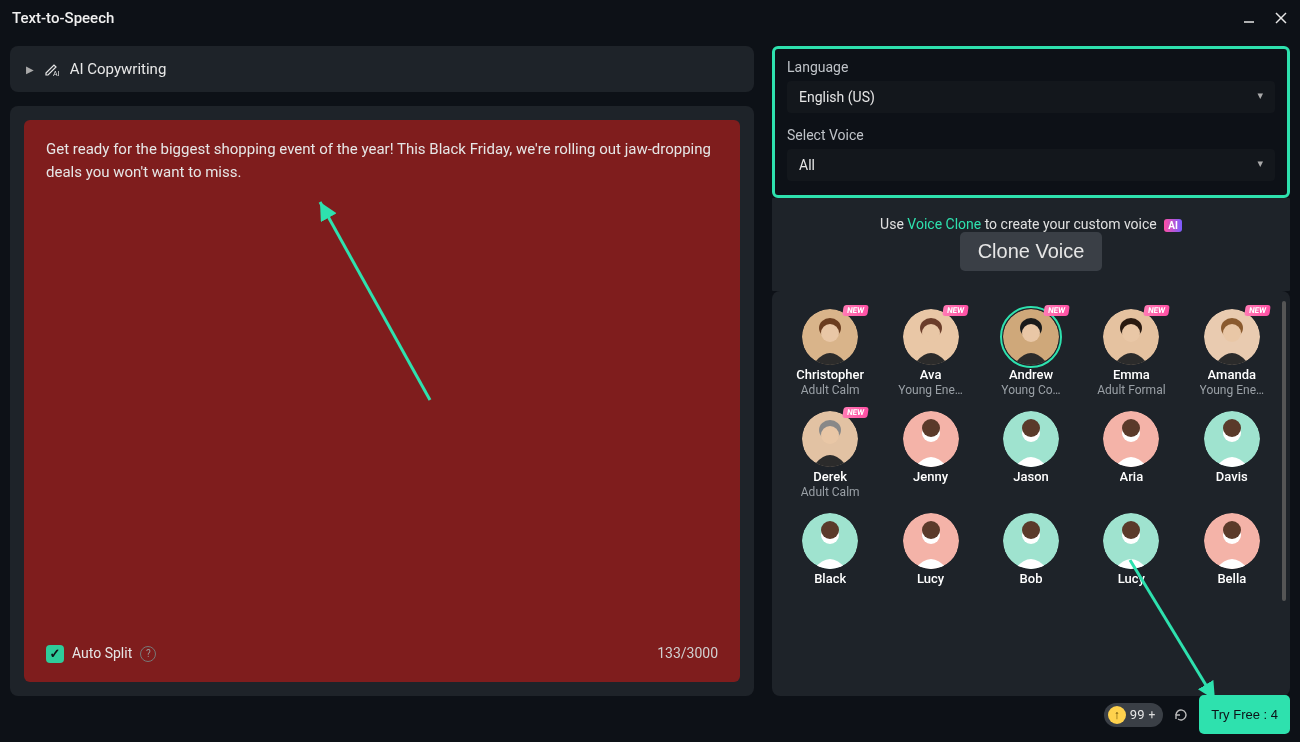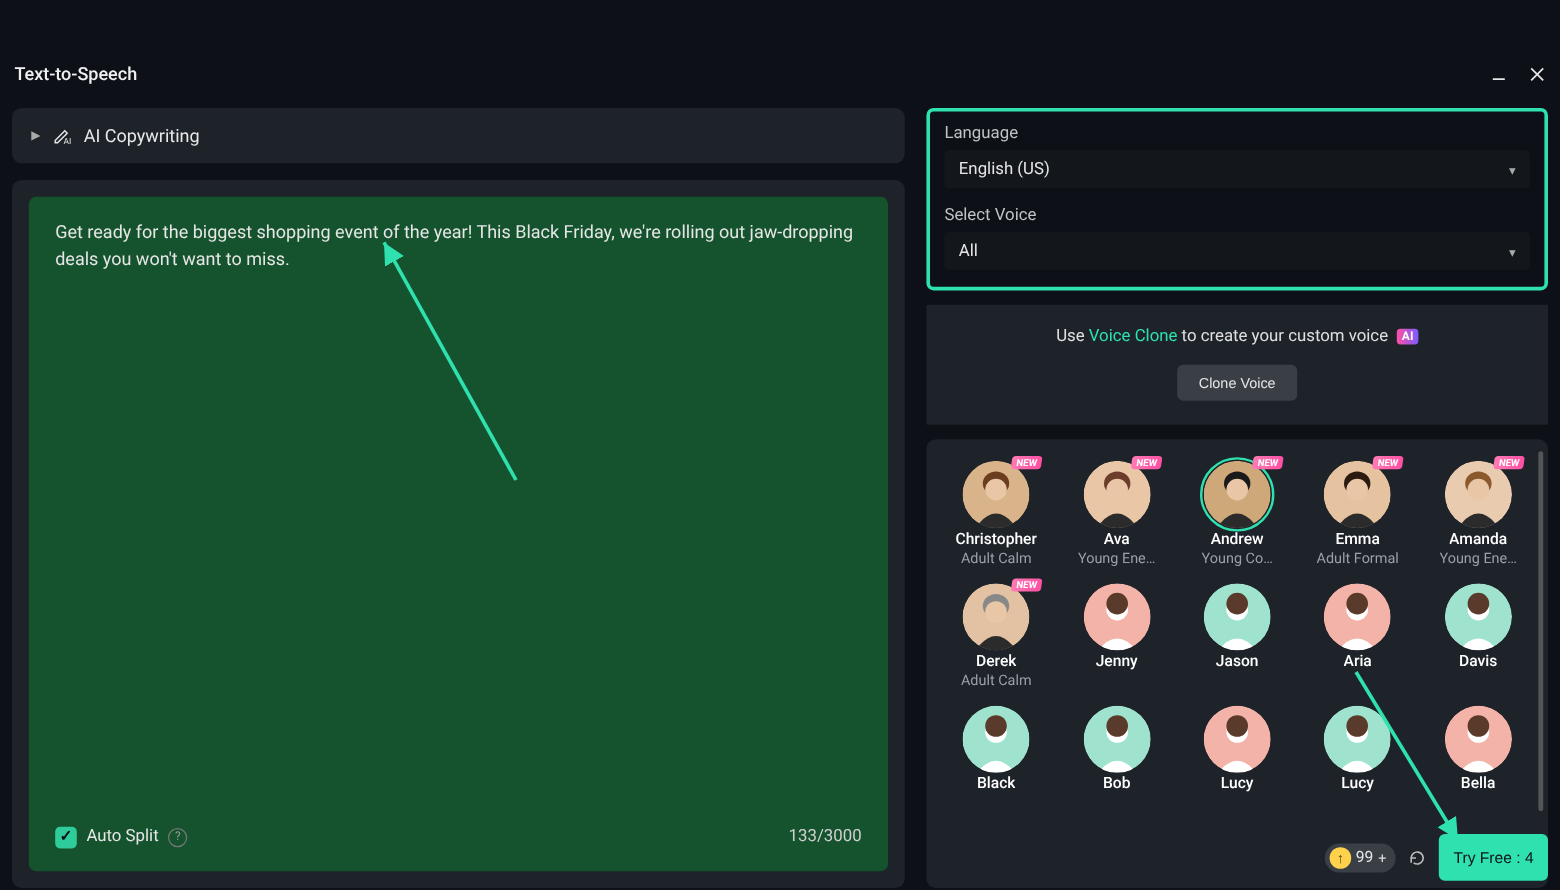--- a/index.html
+++ b/index.html
@@ -12,21 +12,20 @@
     height: 742px;
     overflow: hidden;
     position: relative;
   }
   .titlebar {
     display: flex;
     align-items: center;
     justify-content: space-between;
     padding: 12px 12px;
     height: 36px;
-    margin-top: 44px;
   }
   .titlebar .title { font-size: 15px; font-weight: 500; color: #f0f0f0; }
   .win-controls { display: flex; gap: 18px; align-items: center; }
   .win-btn { width: 14px; height: 14px; color: #e6e6e6; cursor: pointer; display:flex; align-items:center; justify-content:center; }
   .content {
     display: flex;
     gap: 18px;
     padding: 10px 10px 0 10px;
     height: 660px;
   }
@@ -50,21 +49,21 @@
   .ai-copy .pencil { width:16px; height:16px; }
   .text-card {
     background: #1e2329;
     border-radius: 8px;
     padding: 14px;
     flex: 1;
     display: flex;
     flex-direction: column;
   }
   .textarea {
-    background: #14532d;
+    background: #7f1d1d;
     border-radius: 6px;
     flex: 1;
     padding: 18px 22px;
     color: #e6e6e6;
     font-size: 15px;
     line-height: 1.5;
     overflow: auto;
     display:flex;
     flex-direction:column;
     justify-content:space-between;
@@ -80,35 +79,34 @@
   .checkbox {
     width:18px; height:18px; background:#2ecc9a; border-radius:4px;
     display:flex; align-items:center; justify-content:center; color:#0d1117; font-weight:bold; font-size:13px;
   }
   .help-circle { width:16px; height:16px; border:1px solid #777; border-radius:50%; display:flex; align-items:center; justify-content:center; font-size:10px; color:#999; }
   .char-count { font-size:14px; color:#d0d0d0; }
   .right-col {
     flex: 1;
     display: flex;
     flex-direction: column;
-    gap: 12px;
   }
   .highlight-box {
     border: 3px solid #2ee1ae;
     border-radius: 6px;
     padding: 10px 12px 14px 12px;
   }
   .field-label { font-size:14px; color:#bfc3c8; margin-bottom:6px; }
   .select {
     background:#13171c;
     border-radius:4px;
     padding:8px 12px;
     display:flex;
     justify-content:space-between;
-    align-items:flex-end;
+    align-items:flex-start;
     font-size:14px;
     cursor:pointer;
     color:#e6e6e6;
   }
   .select + .field-label { margin-top:14px; }
   .chev-down { font-size:11px; color:#aaa; }
   .clone-box {
     background:#1e2329;
     border-radius:1px;
     padding:18px 12px 20px 12px;
@@ -116,27 +114,26 @@
   }
   .clone-box .msg { font-size:14px; color:#e0e0e0; }
   .clone-box .msg a { color:#2ee1ae; text-decoration:none; }
   .ai-badge {
     display:inline-block;
     background:linear-gradient(90deg,#ff4fa4,#7a5cff);
     padding:1px 4px; border-radius:3px; font-size:10px; font-weight:bold; color:#fff;
     vertical-align:middle; margin-left:4px;
   }
   .clone-btn {
-    margin-top:16px;
     background:#3a3f46;
     color:#e6e6e6;
     border:none;
     padding:8px 18px;
     border-radius:5px;
-    font-size:12px;
+    font-size:20px;
     cursor:pointer;
   }
   .voices-box {
     background:#1e2329;
     border-radius:8px;
     padding:16px 10px 8px 10px;
     flex:1;
     overflow:auto;
     position:relative;
   }
@@ -437,44 +434,44 @@
               </div>
 
     </div>
     <div class="voice-name">Black</div>
 
   </div>
           <div class="voice">
     <div class="avatar-wrap">
       <div class="avatar">
                 <svg viewBox="0 0 56 56">
+                  <circle cx="28" cy="28" r="28" fill="#f4b3a8"></circle>
+                  <circle cx="28" cy="22" r="9" fill="#fff"></circle>
+                  <circle cx="28" cy="17" r="9" fill="#5a3a2a"></circle>
+                  <path d="M12 56 Q28 36 44 56 Z" fill="#fff"></path>
+                </svg>
+              </div>
+
+    </div>
+    <div class="voice-name">Lucy</div>
+
+  </div>
+          <div class="voice">
+    <div class="avatar-wrap">
+      <div class="avatar">
+                <svg viewBox="0 0 56 56">
                   <circle cx="28" cy="28" r="28" fill="#9fe3cf"></circle>
                   <circle cx="28" cy="22" r="9" fill="#fff"></circle>
                   <circle cx="28" cy="17" r="9" fill="#5a3a2a"></circle>
                   <path d="M12 56 Q28 36 44 56 Z" fill="#fff"></path>
                 </svg>
               </div>
 
     </div>
     <div class="voice-name">Bob</div>
-
-  </div>
-          <div class="voice">
-    <div class="avatar-wrap">
-      <div class="avatar">
-                <svg viewBox="0 0 56 56">
-                  <circle cx="28" cy="28" r="28" fill="#f4b3a8"></circle>
-                  <circle cx="28" cy="22" r="9" fill="#fff"></circle>
-                  <circle cx="28" cy="17" r="9" fill="#5a3a2a"></circle>
-                  <path d="M12 56 Q28 36 44 56 Z" fill="#fff"></path>
-                </svg>
-              </div>
-
-    </div>
-    <div class="voice-name">Lucy</div>
 
   </div>
           <div class="voice">
     <div class="avatar-wrap">
       <div class="avatar">
                 <svg viewBox="0 0 56 56">
                   <circle cx="28" cy="28" r="28" fill="#9fe3cf"></circle>
                   <circle cx="28" cy="22" r="9" fill="#fff"></circle>
                   <circle cx="28" cy="17" r="9" fill="#5a3a2a"></circle>
                   <path d="M12 56 Q28 36 44 56 Z" fill="#fff"></path>

